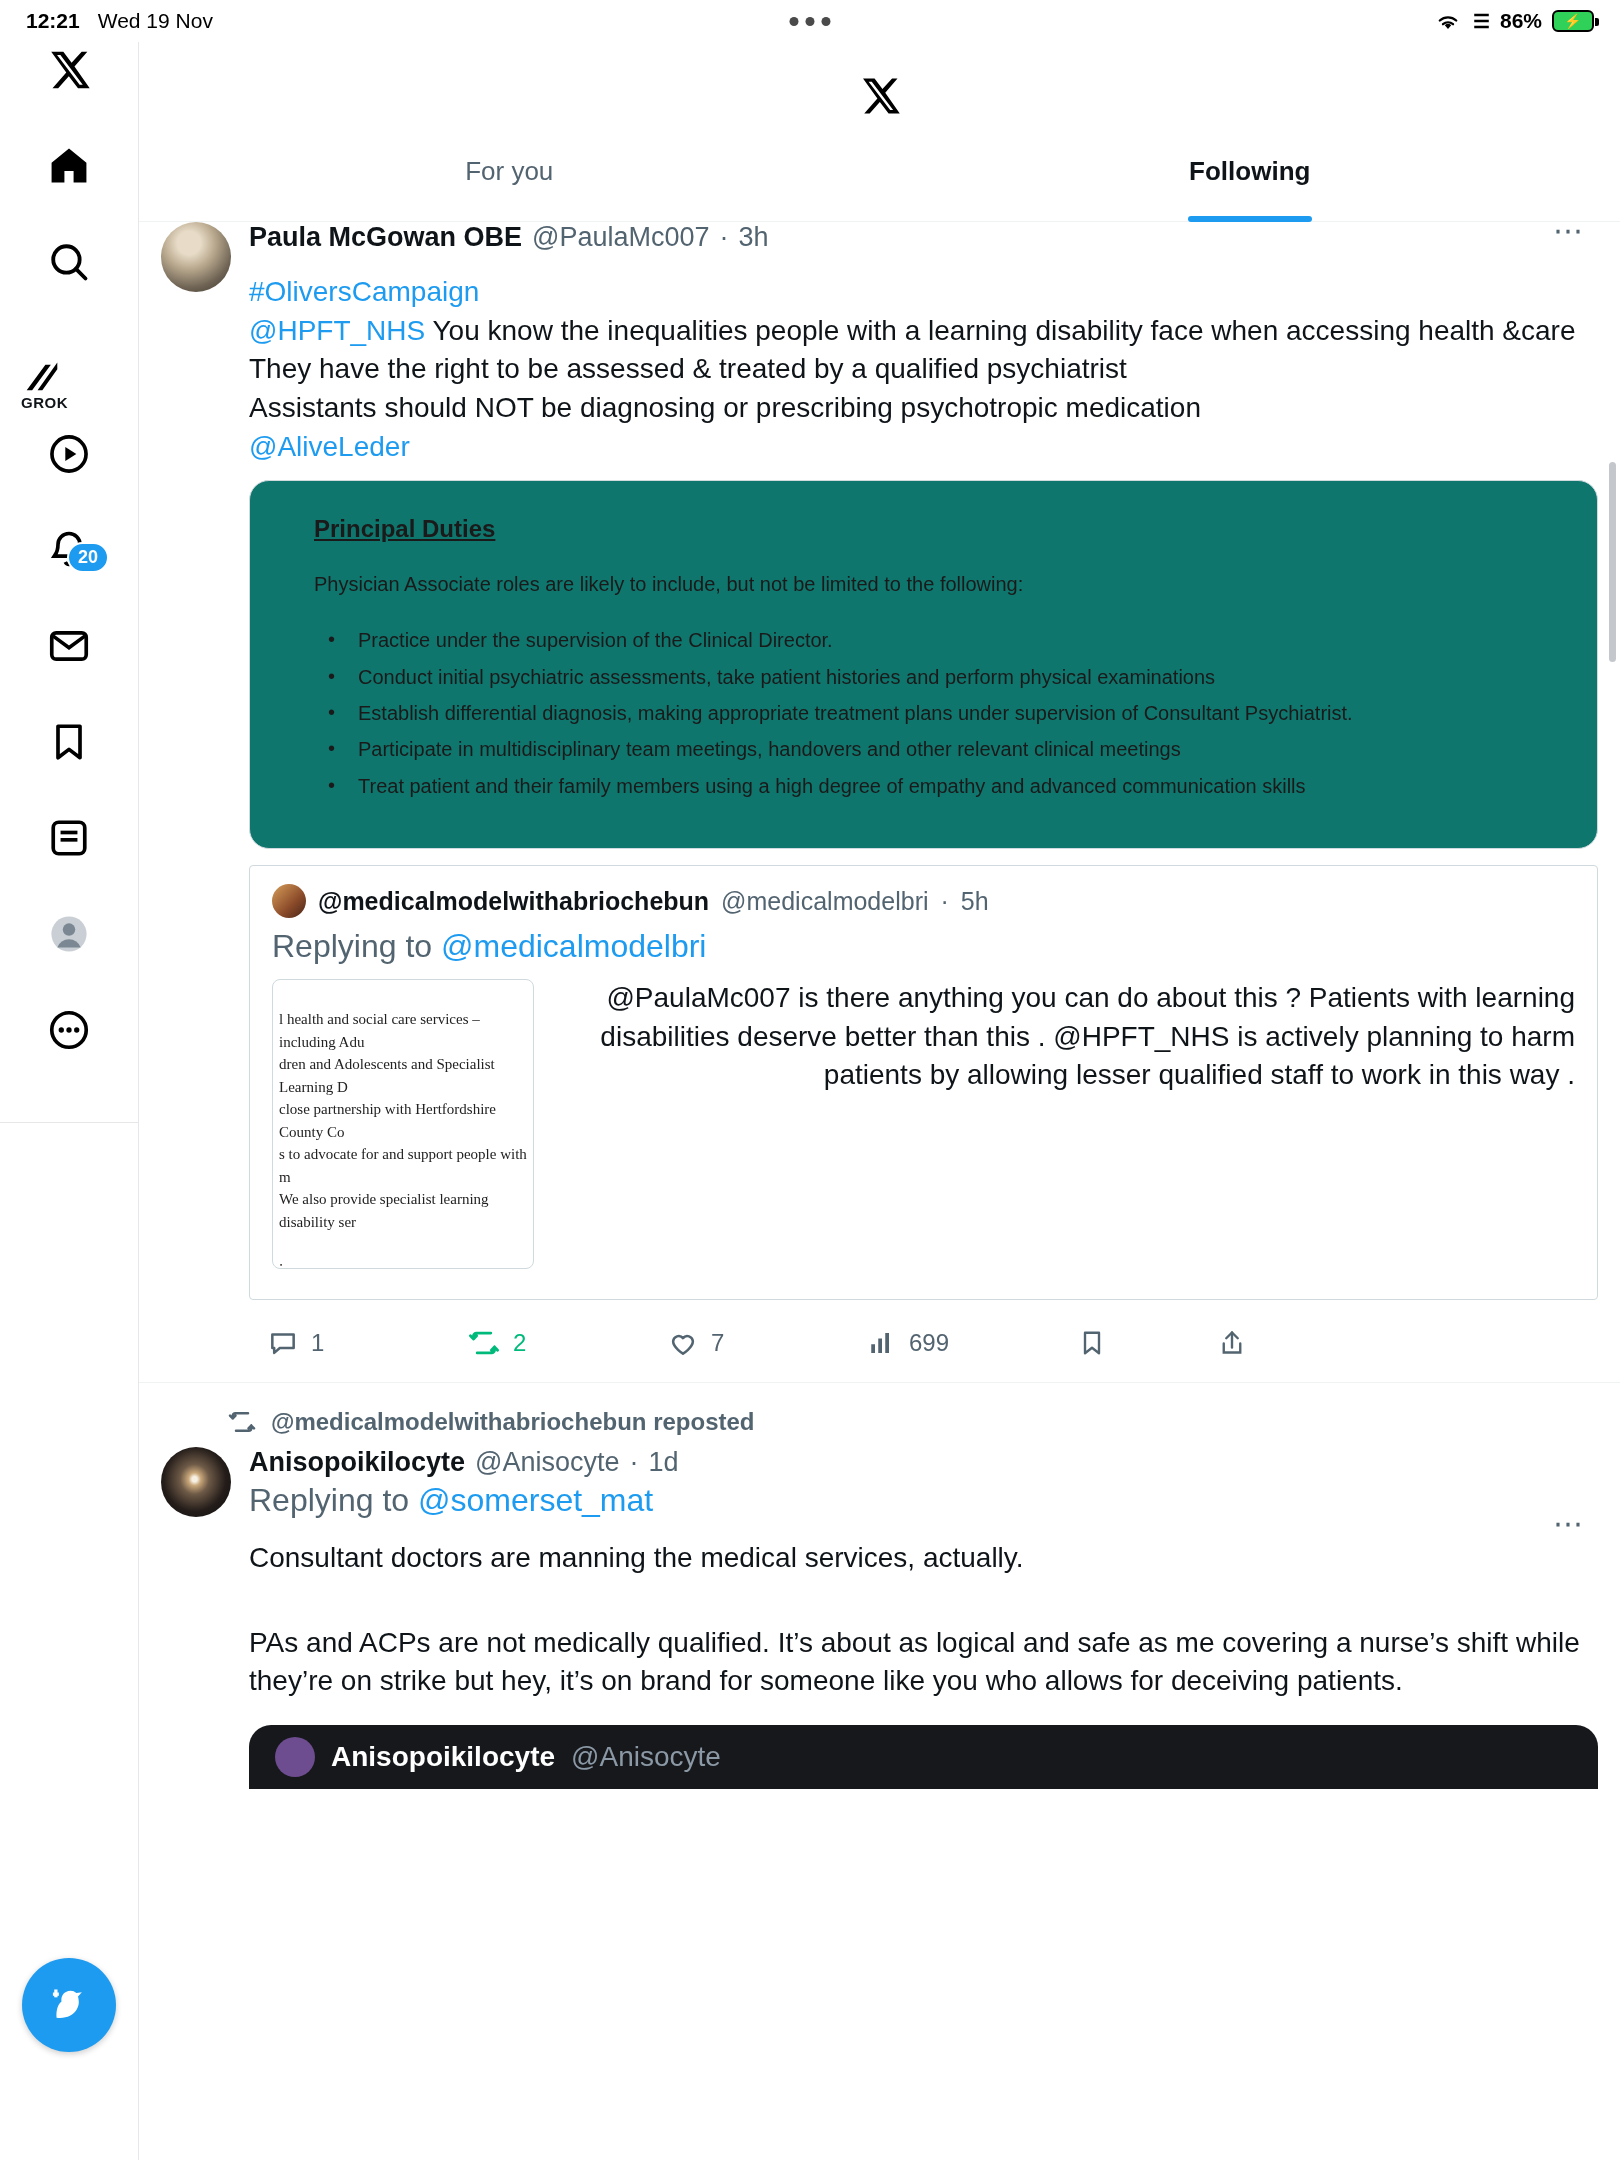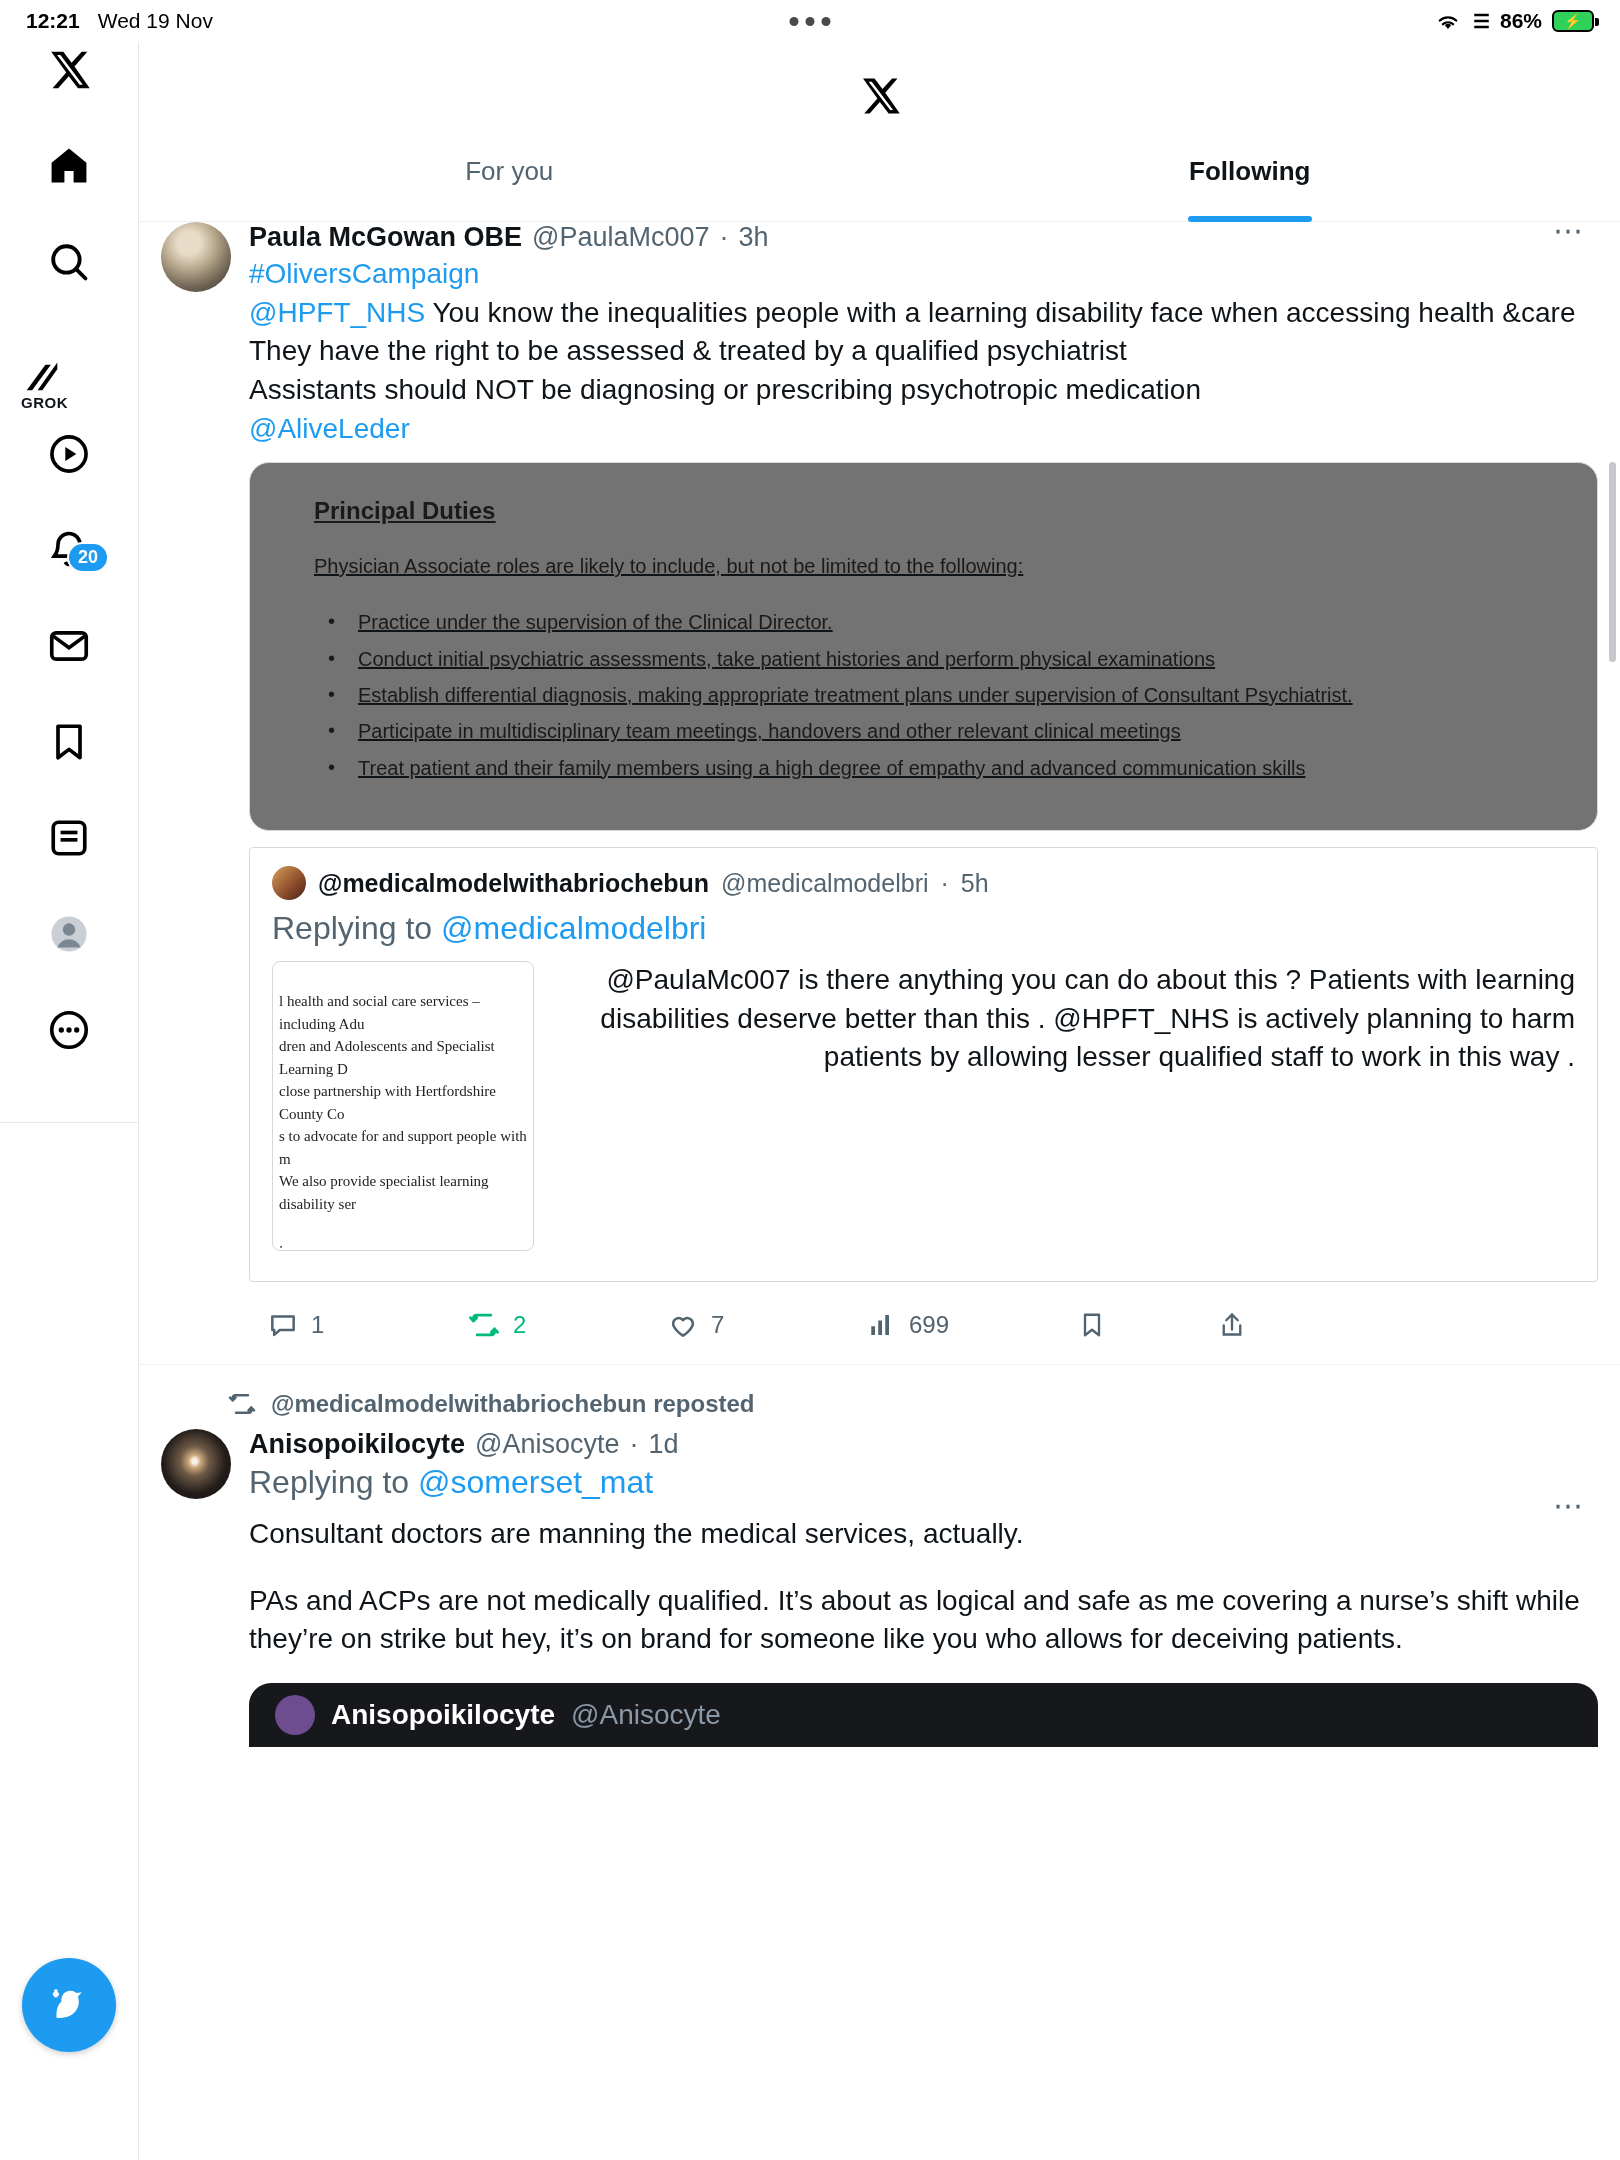--- a/index.html
+++ b/index.html
@@ -89,29 +89,28 @@
     width: 70px; height: 70px; border-radius: 50%; flex: 0 0 70px; overflow: hidden;
     background: #c9d2d8;
   }
   .av-paula { background: radial-gradient(circle at 40% 30%, #e8dcc8 0 18%, #b9a98e 40%, #6d6253 70%, #3a352c 100%); }
   .av-aniso { background: radial-gradient(ellipse at 48% 46%, #f6efe2 0 5%, #c9a77a 12%, #6e5a47 28%, #241d1a 60%, #0b0a0c 100%); }
   .body { flex: 1; min-width: 0; }
   .line1 { display: flex; align-items: baseline; gap: 10px; font-size: 27px; }
   .name { font-weight: 700; color: #0f1419; }
   .handle, .dot, .time { color: #536471; font-weight: 400; }
   .more { position: absolute; right: 34px; color: #536471; font-size: 30px; letter-spacing: 3px; line-height: .6; }
-  .text { font-size: 28px; line-height: 1.38; color: #0f1419; margin-top: 2px; }
+  .text { font-size: 28px; line-height: 1.38; color: #0f1419; margin-top: 20px; }
   .link { color: #1d9bf0; }
   .p-gap { height: 26px; }
 
   
   .imgcard {
     margin-top: 14px; border: 1px solid #cfd9de; border-radius: 20px; overflow: hidden;
-    background: #737373;
-    text-decoration: underline;
+    background: #0f766e;
   }
   .doc {
     padding: 34px 46px 40px 64px; font-family: "Liberation Sans", sans-serif; color: #1a1a1a;
   }
   .doc h4 {
     font-size: 24px; font-weight: 700; text-decoration: underline; margin-bottom: 30px;
   }
   .doc .intro { font-size: 20px; margin-bottom: 30px; }
   .doc ul { list-style: none; }
   .doc li { font-size: 20px; line-height: 1.42; margin-bottom: 8px; position: relative; padding-left: 44px; }

